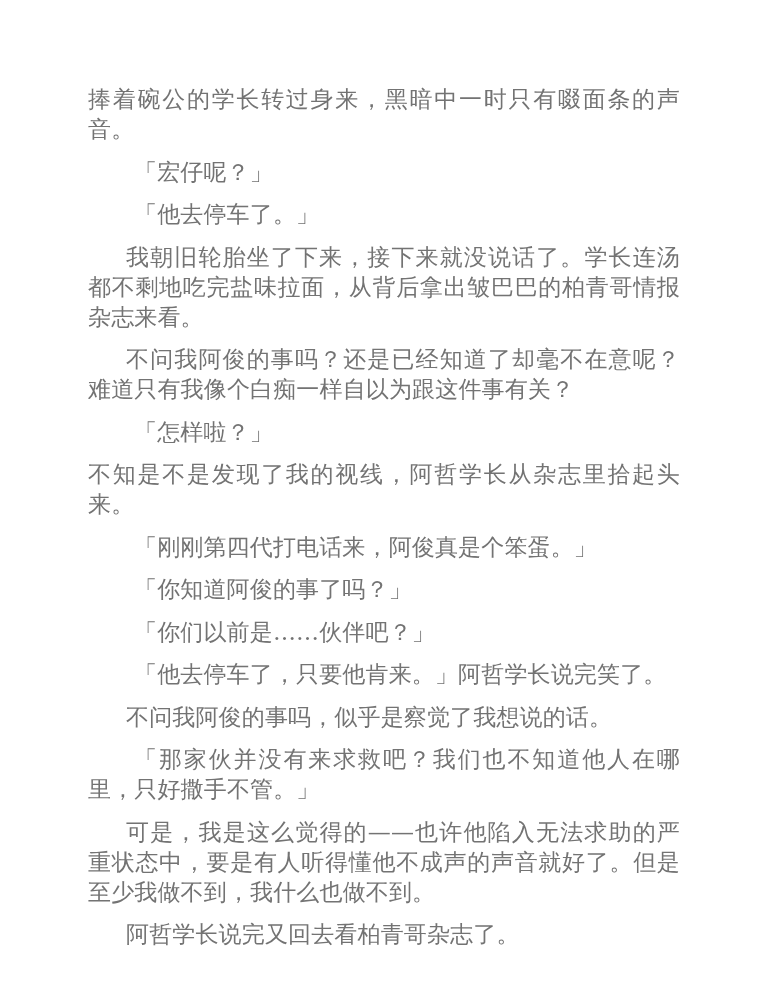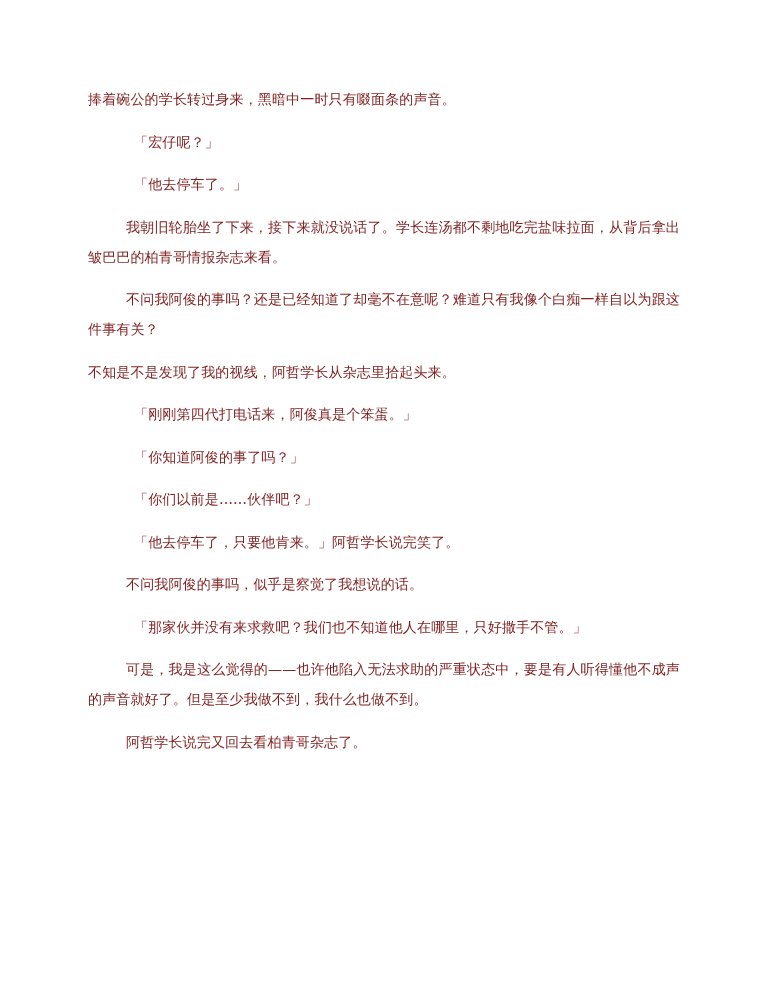--- a/index.html
+++ b/index.html
@@ -23,23 +23,23 @@
   }
   .text-column {
     position: absolute;
     left: 88px;
     top: 84px;
     width: 592px;
   }
   .para {
     margin: 0 0 12.5px 0;
     padding: 0;
-    font-size: 14px;
+    font-size: 23px;
     line-height: 30px;
-    color: #7f1d1d;
+    color: #737373;
     text-align: justify;
     text-justify: inter-ideograph;
     letter-spacing: 0.15px;
     word-break: break-all;
     -webkit-font-smoothing: antialiased;
   }
   .para.indent {
     text-indent: 38px;
     margin-top: 12px;
   }
@@ -54,20 +54,21 @@
 <body>
 
 <div class="page">
   <div class="text-column">
 
     <p class="para flush">捧着碗公的学长转过身来，黑暗中一时只有啜面条的声音。</p>
     <p class="para dialogue">「宏仔呢？」</p>
     <p class="para dialogue">「他去停车了。」</p>
     <p class="para indent">我朝旧轮胎坐了下来，接下来就没说话了。学长连汤都不剩地吃完盐味拉面，从背后拿出皱巴巴的柏青哥情报杂志来看。</p>
     <p class="para indent">不问我阿俊的事吗？还是已经知道了却毫不在意呢？难道只有我像个白痴一样自以为跟这件事有关？</p>
+    <p class="para dialogue">「怎样啦？」</p>
     <p class="para flush">不知是不是发现了我的视线，阿哲学长从杂志里拾起头来。</p>
     <p class="para dialogue">「刚刚第四代打电话来，阿俊真是个笨蛋。」</p>
     <p class="para dialogue">「你知道阿俊的事了吗？」</p>
     <p class="para dialogue">「你们以前是……伙伴吧？」</p>
     <p class="para dialogue">「他去停车了，只要他肯来。」阿哲学长说完笑了。</p>
     <p class="para indent">不问我阿俊的事吗，似乎是察觉了我想说的话。</p>
     <p class="para dialogue">「那家伙并没有来求救吧？我们也不知道他人在哪里，只好撒手不管。」</p>
     <p class="para indent">可是，我是这么觉得的——也许他陷入无法求助的严重状态中，要是有人听得懂他不成声的声音就好了。但是至少我做不到，我什么也做不到。</p>
     <p class="para indent">阿哲学长说完又回去看柏青哥杂志了。</p>
 

